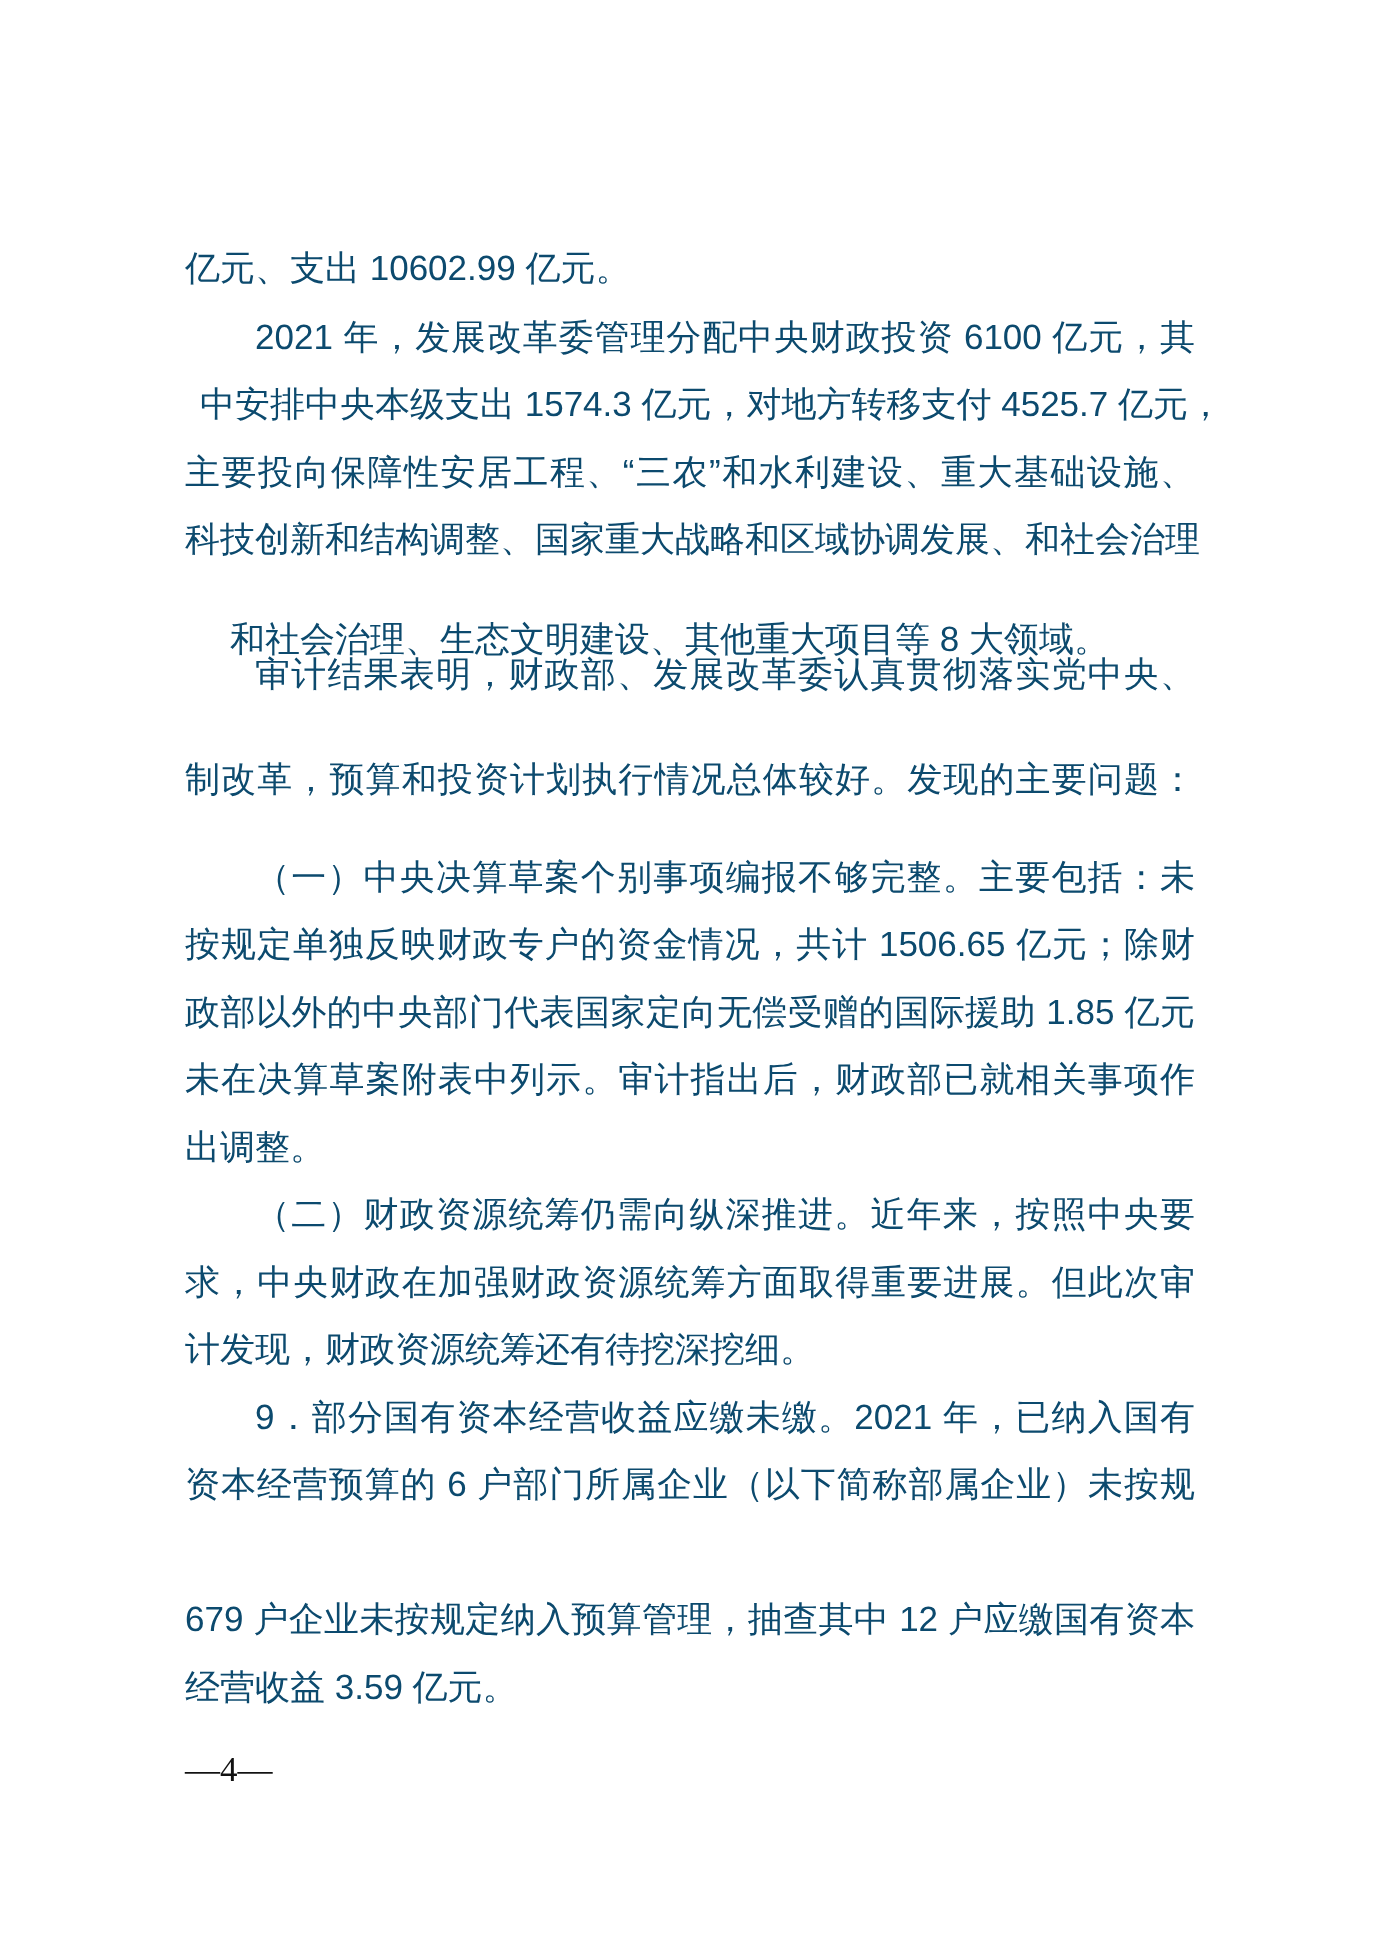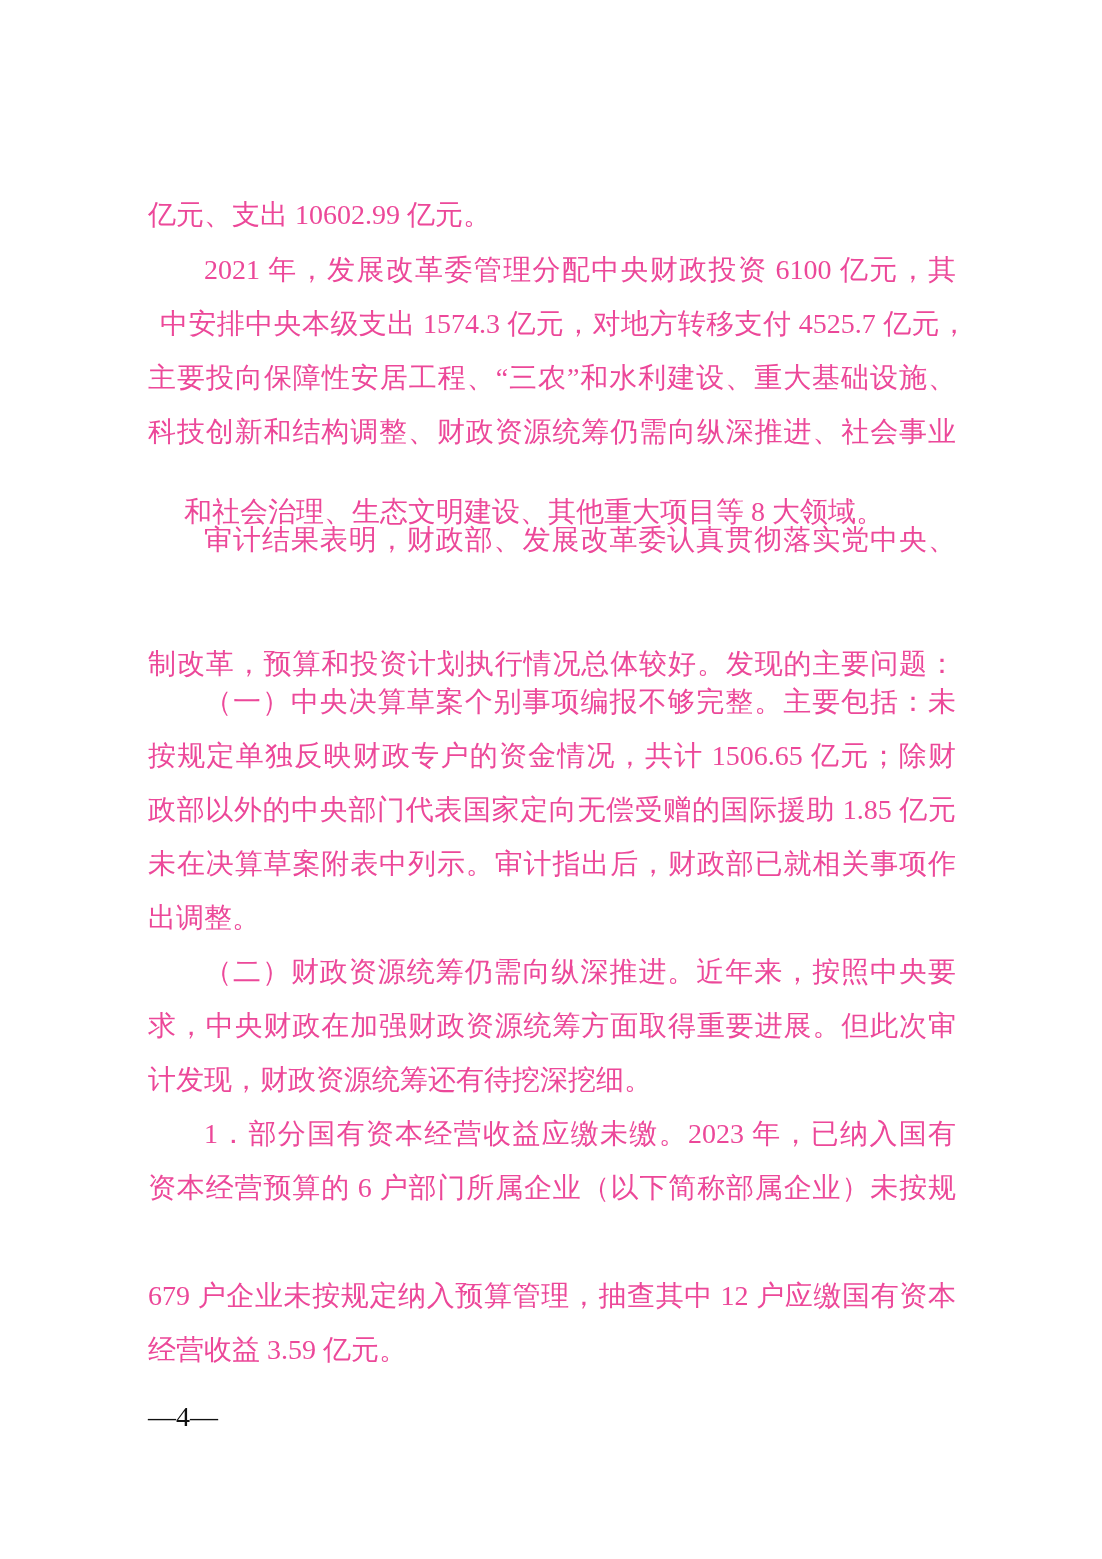--- a/index.html
+++ b/index.html
@@ -3,24 +3,24 @@
   <meta charset="utf-8">
   <style>
     html, body { margin: 0; padding: 0; background: #ffffff; }
     body { width: 1102px; height: 1559px; position: relative; overflow: hidden; }
     .page { position: absolute; left: 0; top: 0; width: 1102px; height: 1559px; background: #ffffff; }
     .line {
       position: absolute;
       left: 148px;
       width: 808px;
       height: 40px;
-      font-family: Liberation Serif, serif;
+      font-family: Liberation Sans, sans-serif;
       font-size: 28px;
       line-height: 40px;
-      color: #ec4899;
+      color: #0c4a6e;
       white-space: nowrap;
       text-align: justify;
       text-align-last: justify;
       letter-spacing: 0px;
     }
     .line.last { text-align-last: left; }
     .line.indent { left: 204px; width: 752px; }
     .page-number {
       position: absolute;
       left: 148px;
@@ -35,36 +35,36 @@
 </head>
 <body>
 
 <div class="page">
 
   <div class="line last" style="top:195px;">亿元、支出 10602.99 亿元。</div>
 
   <div class="line indent" style="top:250px;">2021 年，发展改革委管理分配中央财政投资 6100 亿元，其</div>
   <div class="line" style="top:304px;margin-left:12px;">中安排中央本级支出 1574.3 亿元，对地方转移支付 4525.7 亿元，</div>
   <div class="line" style="top:358px;">主要投向保障性安居工程、“三农”和水利建设、重大基础设施、</div>
-  <div class="line" style="top:412px;">科技创新和结构调整、财政资源统筹仍需向纵深推进、社会事业</div>
+  <div class="line" style="top:412px;">科技创新和结构调整、国家重大战略和区域协调发展、和社会治理</div>
   <div class="line last" style="top:492px;margin-left:36px;">和社会治理、生态文明建设、其他重大项目等 8 大领域。</div>
 
   <div class="line indent" style="top:520px;">审计结果表明，财政部、发展改革委认真贯彻落实党中央、</div>
-  <div class="line" style="top:644px;">制改革，预算和投资计划执行情况总体较好。发现的主要问题：</div>
+  <div class="line" style="top:604px;">制改革，预算和投资计划执行情况总体较好。发现的主要问题：</div>
 
   <div class="line indent" style="top:682px;">（一）中央决算草案个别事项编报不够完整。主要包括：未</div>
   <div class="line" style="top:736px;">按规定单独反映财政专户的资金情况，共计 1506.65 亿元；除财</div>
   <div class="line" style="top:790px;">政部以外的中央部门代表国家定向无偿受赠的国际援助 1.85 亿元</div>
   <div class="line" style="top:844px;">未在决算草案附表中列示。审计指出后，财政部已就相关事项作</div>
   <div class="line last" style="top:898px;">出调整。</div>
 
   <div class="line indent" style="top:952px;">（二）财政资源统筹仍需向纵深推进。近年来，按照中央要</div>
   <div class="line" style="top:1006px;">求，中央财政在加强财政资源统筹方面取得重要进展。但此次审</div>
   <div class="line last" style="top:1060px;">计发现，财政资源统筹还有待挖深挖细。</div>
 
-  <div class="line indent" style="top:1114px;">1．部分国有资本经营收益应缴未缴。2023 年，已纳入国有</div>
+  <div class="line indent" style="top:1114px;">9．部分国有资本经营收益应缴未缴。2021 年，已纳入国有</div>
   <div class="line" style="top:1168px;">资本经营预算的 6 户部门所属企业（以下简称部属企业）未按规</div>
   <div class="line" style="top:1276px;">679 户企业未按规定纳入预算管理，抽查其中 12 户应缴国有资本</div>
   <div class="line last" style="top:1330px;">经营收益 3.59 亿元。</div>
 
   <div class="page-number">—4—</div>
 
 </div>
 
 </body></html>

